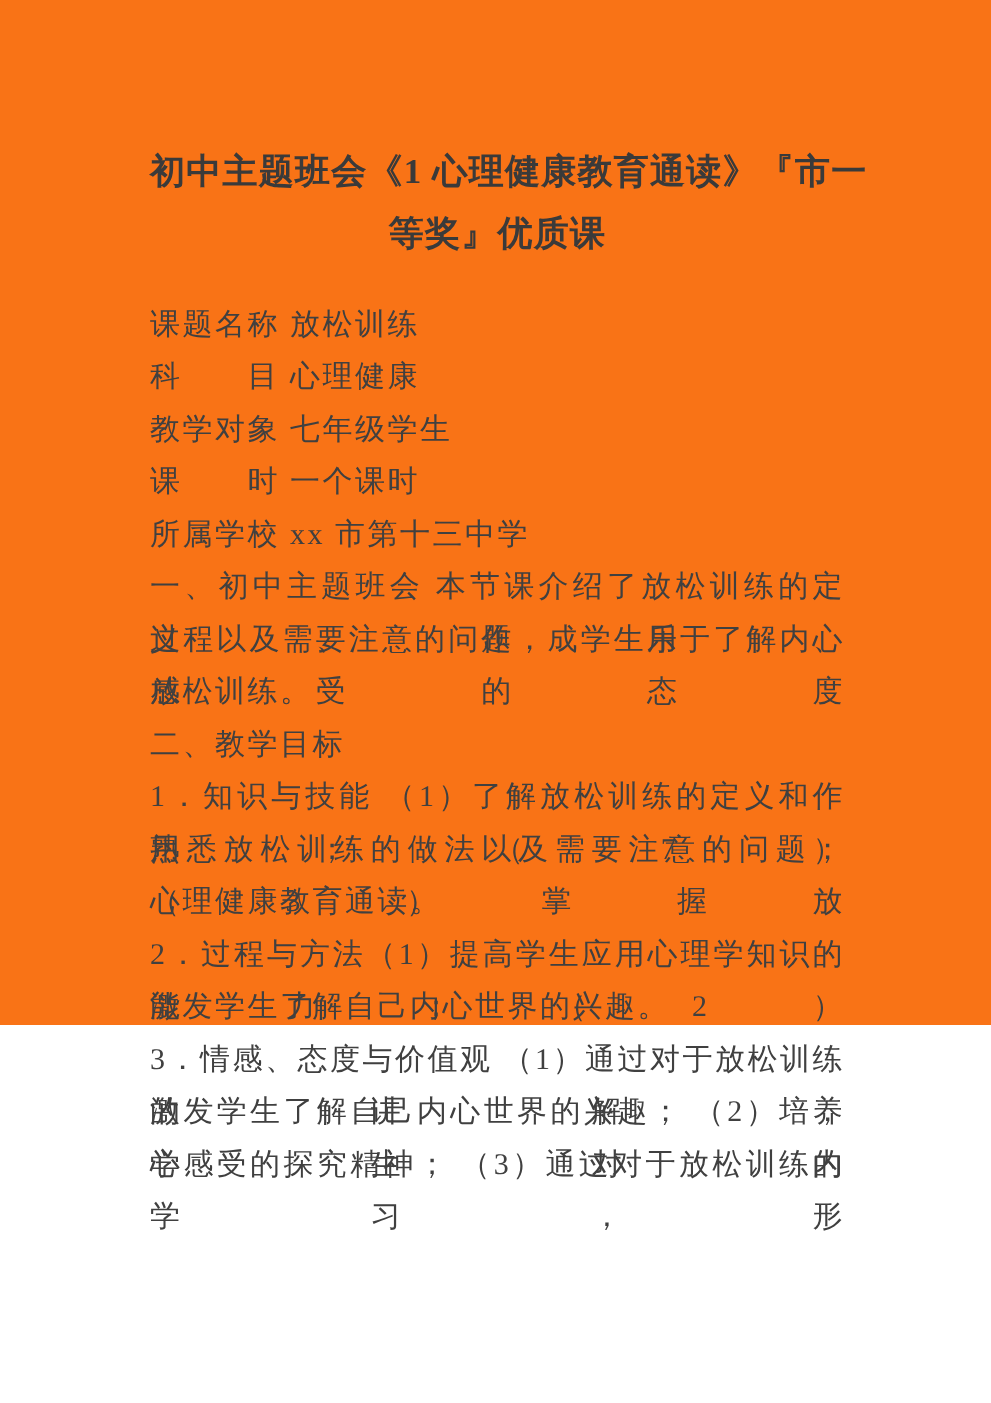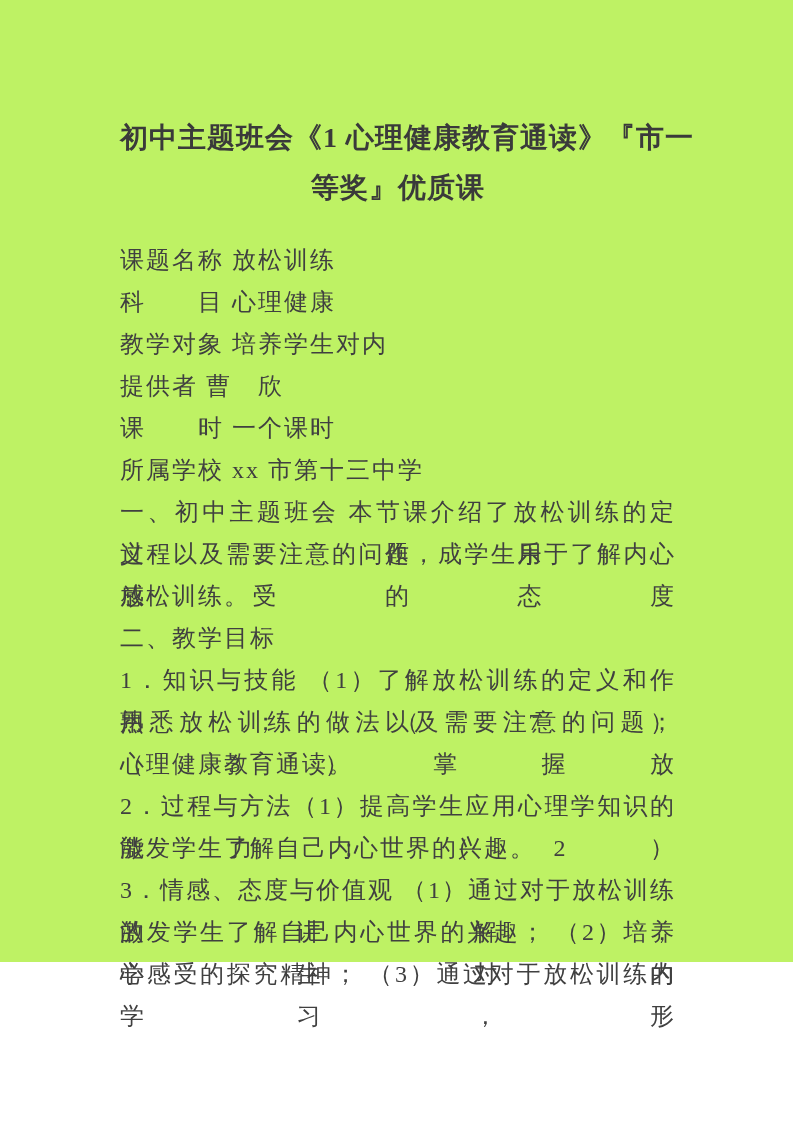--- a/index.html
+++ b/index.html
@@ -10,23 +10,23 @@
     width: 793px;
     height: 1122px;
     background: #ffffff;
     font-family: "Liberation Serif", "DejaVu Serif", serif;
     color: #404040;
     overflow: hidden;
   }
   .page {
     box-sizing: border-box;
     width: 793px;
-    height: 962px;
+    height: 820px;
     padding: 113px 117px 0 120px;
-    background: #bef264;
+    background: #f97316;
   }
   .doc-title {
     text-align: center;
     font-size: 28px;
     font-weight: bold;
     line-height: 50px;
     letter-spacing: 1px;
     color: #3a3a3a;
   }
   .title-line {
@@ -56,22 +56,21 @@
 <div class="page">
 
   <div class="doc-title">
     <div class="title-line">初中主题班会《1 心理健康教育通读》『市一</div>
     <div class="title-line">等奖』优质课</div>
   </div>
 
   <div class="meta-block">
     <div class="line">课题名称 放松训练</div>
     <div class="line">科　　目 心理健康</div>
-    <div class="line">教学对象 培养学生对内</div>
-    <div class="line">提供者 曹　欣</div>
+    <div class="line">教学对象 七年级学生</div>
     <div class="line">课　　时 一个课时</div>
     <div class="line">所属学校 xx 市第十三中学</div>
   </div>
 
   <div class="body-block">
     <div class="line justify">一、初中主题班会 本节课介绍了放松训练的定义、作用、</div>
     <div class="line justify">过程以及需要注意的问题，成学生乐于了解内心感受的态度</div>
     <div class="line">放松训练。</div>
     <div class="line">二、教学目标</div>
     <div class="line justify">1．知识与技能 （1）了解放松训练的定义和作用； （7）</div>

